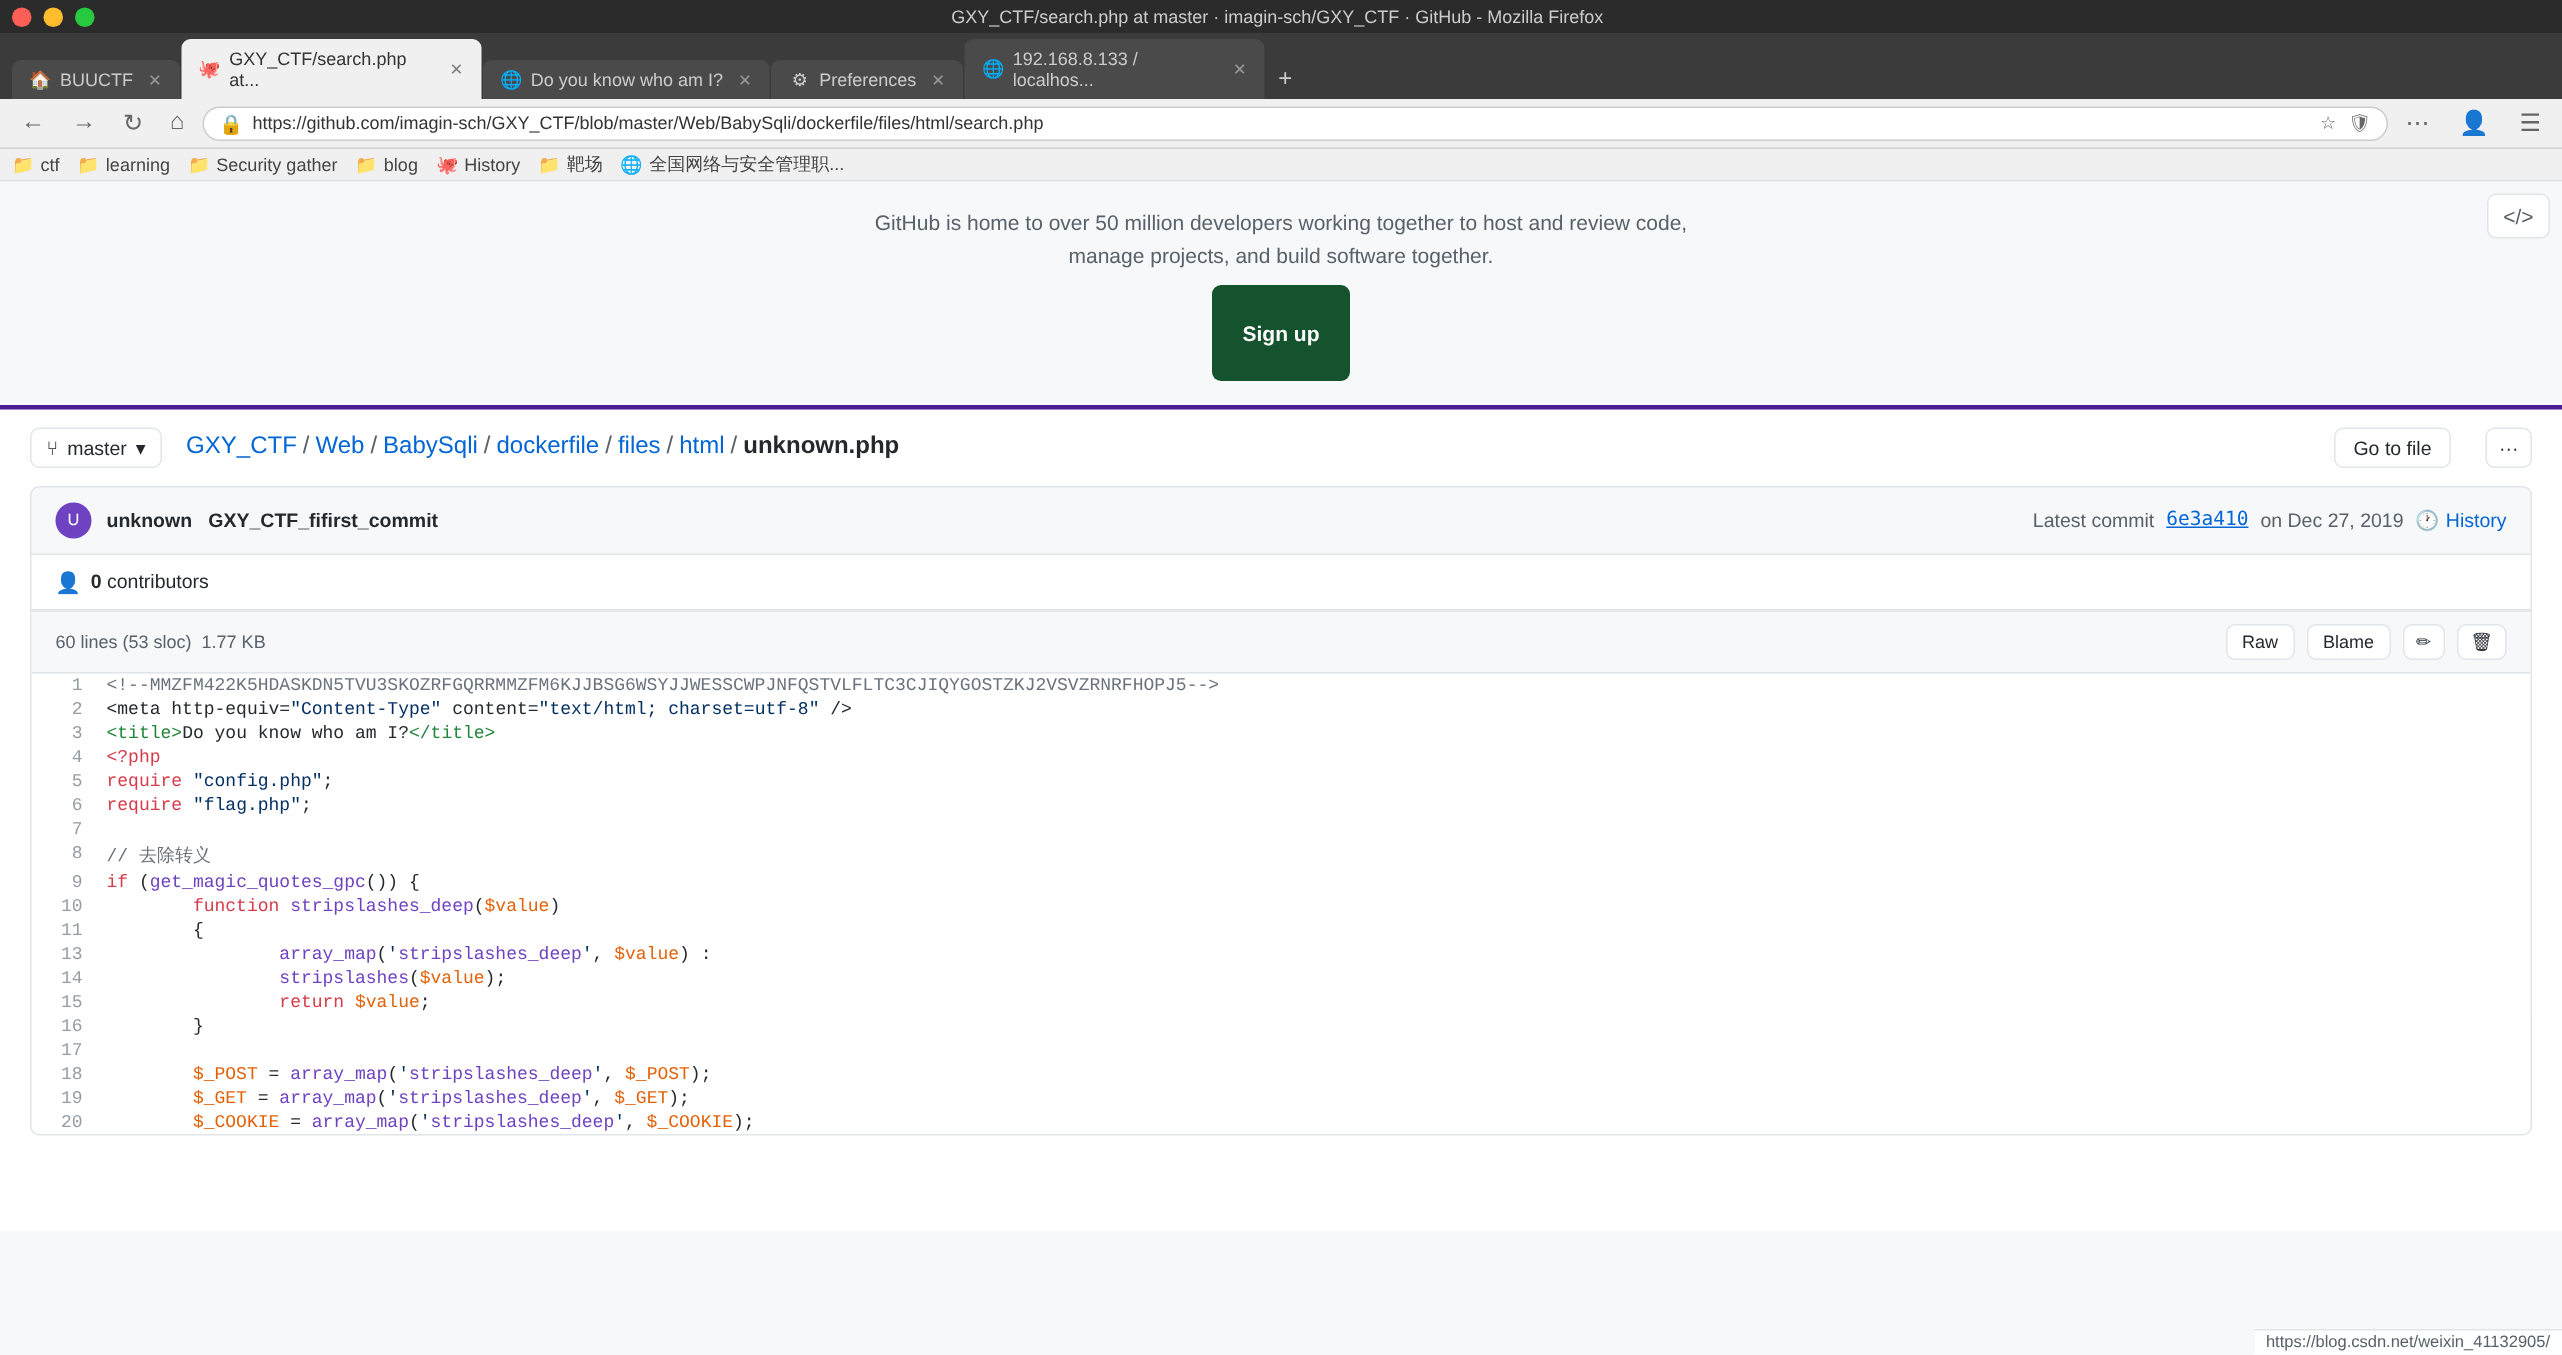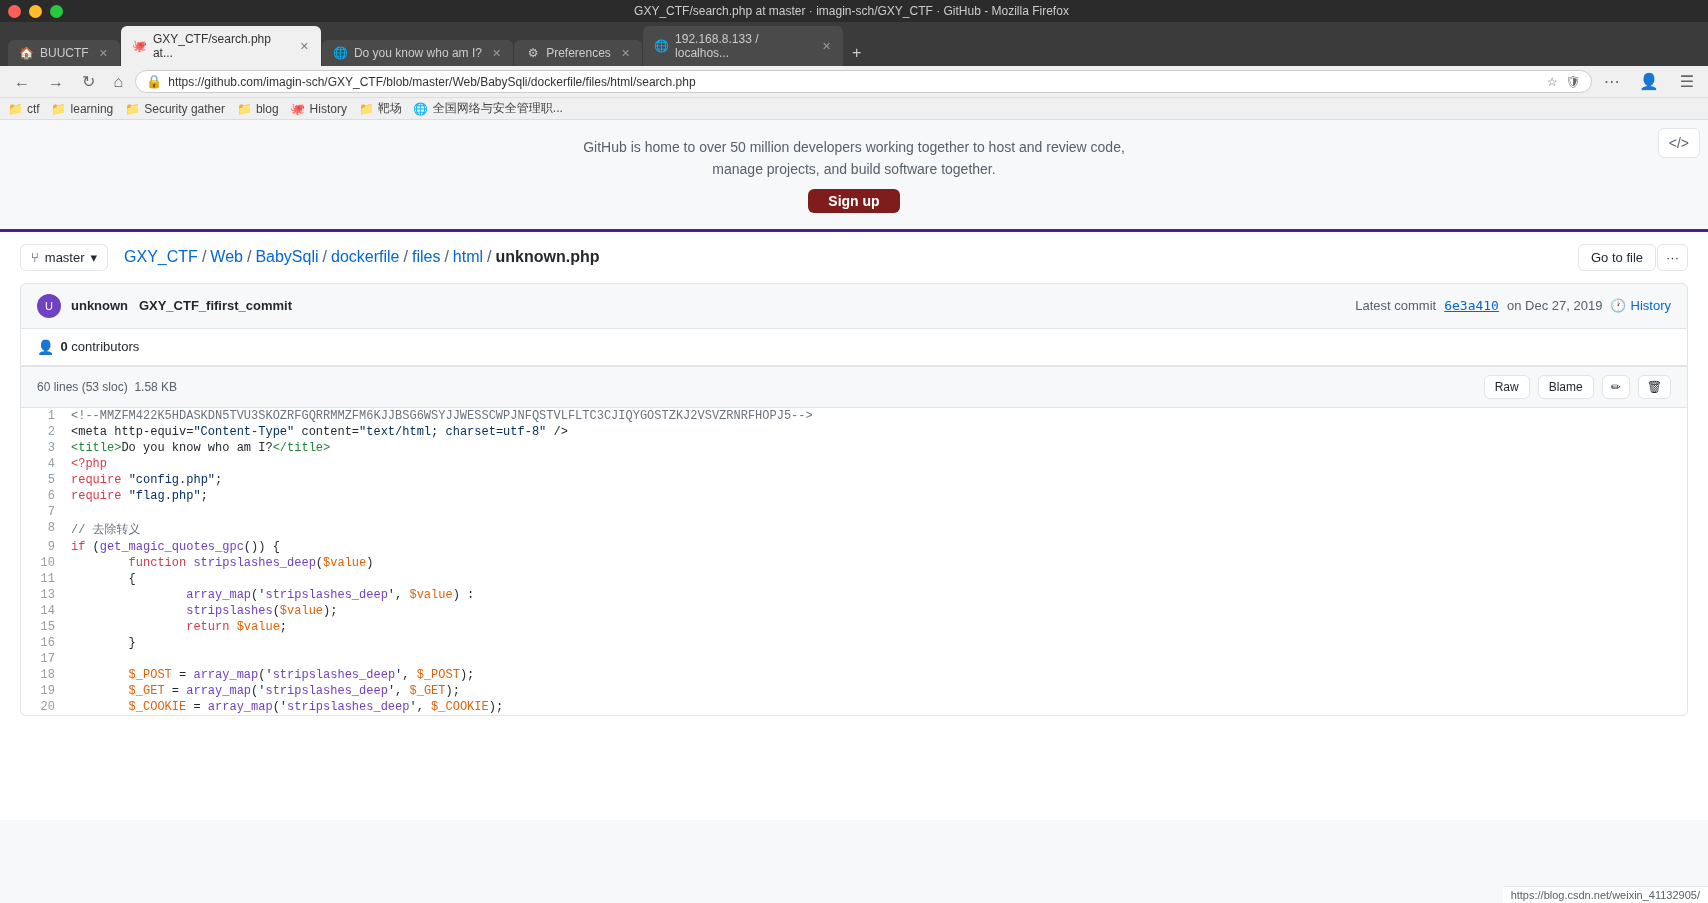--- a/index.html
+++ b/index.html
@@ -32,31 +32,31 @@
 
     .bookmarks-bar { background: #f0f0f0; display: flex; align-items: center; padding: 2px 8px; gap: 12px; border-bottom: 1px solid #ddd; font-size: 12px; color: #444; }
     .bookmark-item { display: flex; align-items: center; gap: 4px; cursor: pointer; white-space: nowrap; }
 
     
     .page { background: white; min-height: 700px; }
 
     
     .signup-banner { background: #f6f8fa; border-bottom: 3px solid #4c1d95; padding: 16px; text-align: center; position: relative; }
     .signup-banner p { color: #586069; font-size: 14px; line-height: 1.6; }
-    .signup-btn { background: #7f1d1d; color: white; border: none; padding: 4px 20px; border-radius: 6px; font-size: 14px; font-weight: 600; cursor: pointer; margin-top: 8px; }
+    .signup-btn { background: #14532d; color: white; border: none; padding: 24px 20px; border-radius: 6px; font-size: 14px; font-weight: 600; cursor: pointer; margin-top: 8px; }
     .code-icon { position: absolute; right: 8px; top: 8px; background: white; border: 1px solid #e1e4e8; border-radius: 6px; padding: 6px 10px; color: #586069; font-size: 14px; }
 
     
     .file-header { padding: 12px 20px; display: flex; align-items: center; justify-content: space-between; }
     .breadcrumb { display: flex; align-items: center; gap: 4px; font-size: 16px; flex-wrap: wrap; }
     .branch-select { display: flex; align-items: center; gap: 6px; border: 1px solid #e1e4e8; border-radius: 6px; padding: 5px 10px; font-size: 13px; cursor: pointer; background: white; }
     .breadcrumb a { color: #0366d6; text-decoration: none; }
     .breadcrumb-sep { color: #586069; }
     .breadcrumb-current { font-weight: 600; color: #24292e; }
-    .file-actions { display: flex; align-items: center; gap: 1px; }
+    .file-actions { display: flex; align-items: center; gap: 23px; }
     .btn-outline { border: 1px solid #e1e4e8; background: white; padding: 5px 12px; border-radius: 6px; font-size: 13px; cursor: pointer; color: #24292e; }
     .more-btn { border: 1px solid #e1e4e8; background: white; padding: 5px 8px; border-radius: 6px; font-size: 13px; cursor: pointer; color: #24292e; }
 
     
     .commit-info { margin: 0 20px; border: 1px solid #e1e4e8; border-radius: 6px 6px 0 0; background: #f6f8fa; padding: 10px 16px; display: flex; align-items: center; justify-content: space-between; }
     .commit-left { display: flex; align-items: center; gap: 10px; }
     .avatar { width: 24px; height: 24px; border-radius: 50%; background: #6f42c1; display: flex; align-items: center; justify-content: center; color: white; font-size: 11px; }
     .commit-text { font-size: 13px; color: #24292e; }
     .commit-text span { font-weight: 600; }
     .commit-right { display: flex; align-items: center; gap: 8px; color: #586069; font-size: 13px; }
@@ -250,21 +250,21 @@
   <div class="contributors">
     <span class="contrib-icon">👤</span>
     <span class="contrib-text">
       <strong>0</strong>&nbsp;<span>contributors</span>
     </span>
   </div>
 
   <div class="code-container">
     <div class="code-header">
       <span class="code-meta">
-        <span>60 lines (53 sloc)</span>&nbsp;&nbsp;<span>1.58 KB</span>
+        <span>60 lines (53 sloc)</span>&nbsp;&nbsp;<span>1.77 KB</span>
       </span>
       <div class="code-actions">
         <button class="code-btn">Raw</button>
         <button class="code-btn">Blame</button>
         <button class="code-icon-btn">✏</button>
         <button class="code-icon-btn">🗑</button>
       </div>
     </div>
     <table class="code-table">
       <tbody id="code-body">

